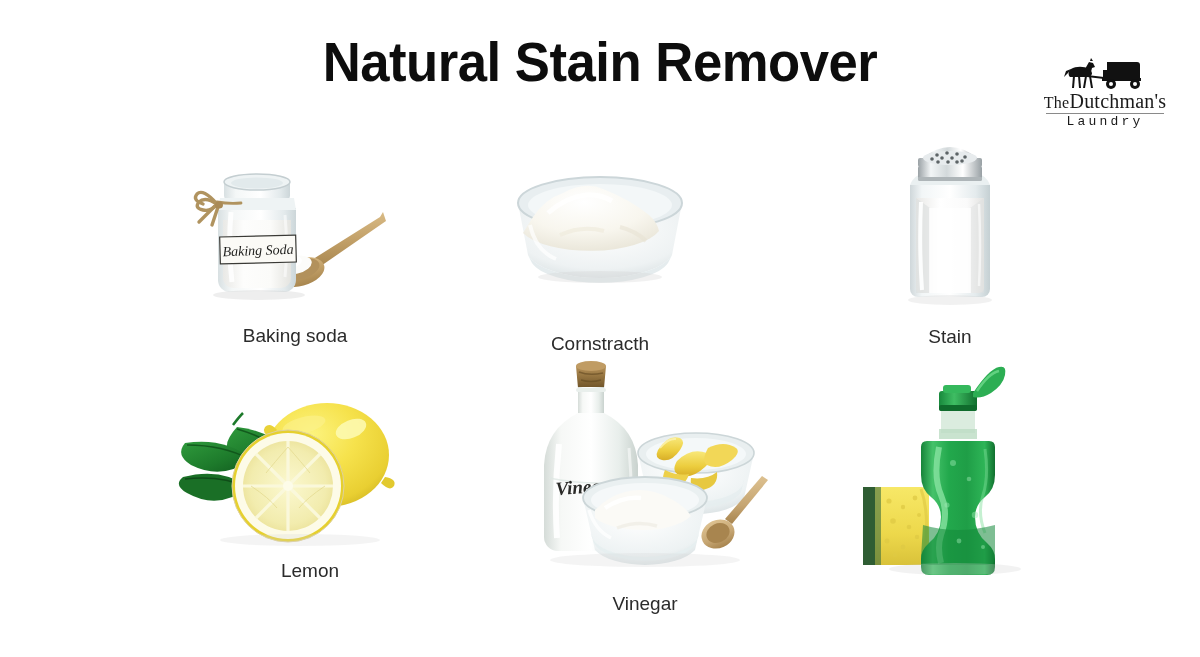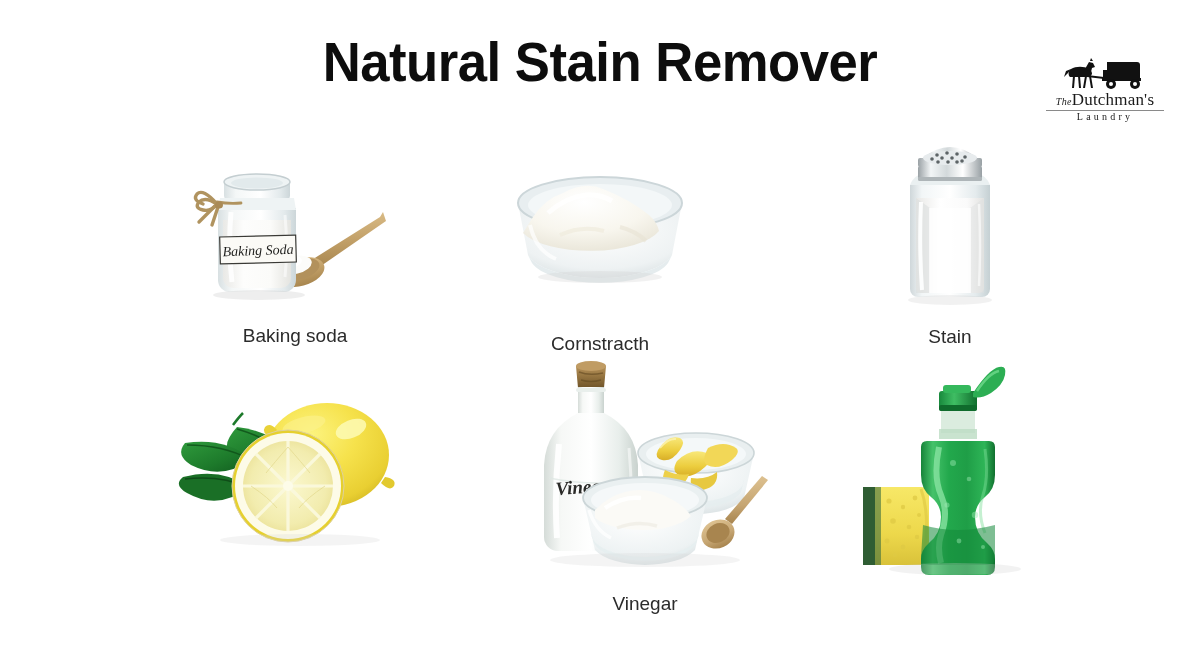--- a/index.html
+++ b/index.html
@@ -51,37 +51,36 @@
     font-family: "Liberation Serif", serif;
     color: #1a1a1a;
     line-height: 1;
   }
   .brand-name {
     font-size: 16px;
     white-space: nowrap;
     margin-top: 1px;
   }
   .brand-name .small-caps {
-    font-size: 10px;
+    font-size: 16px;
     letter-spacing: 0.3px;
-    font-style: italic;
   }
   .brand-name .big-caps {
-    font-size: 17px;
+    font-size: 20px;
     letter-spacing: 0.2px;
   }
   .brand-rule {
     width: 118px;
     height: 1px;
     background: #8a8a8a;
     margin: 2px auto 1px auto;
   }
   .brand-sub {
-    font-family: Liberation Serif, serif;
-    font-size: 10px;
+    font-family: Liberation Mono, monospace;
+    font-size: 13px;
     letter-spacing: 3.2px;
     color: #1a1a1a;
     white-space: nowrap;
   }
 
   
   .item {
     position: absolute;
   }
   .item-art {
@@ -388,20 +387,21 @@
             <path d="M113 62 q-14 16 -22 26"></path>
           <path d="M150 101 q-18 12 -26 22"></path>
             <path d="M76 101 q18 12 26 22"></path>
         </g>
         <circle cx="113" cy="101" r="5" fill="#fdfce9"></circle>
         <circle cx="113" cy="101" r="56" fill="none" stroke="#ded1a0" stroke-width="1"></circle>
       </g>
 
       <ellipse cx="125" cy="155" rx="80" ry="6" fill="#d4d4d4" opacity="0.25"></ellipse>
     </svg>
+    <div class="item-label">Lemon</div>
   </div>
 
   <div class="item" id="item-vinegar">
     <svg class="item-art" width="250" height="235" viewBox="0 0 250 235">
       <defs>
         <linearGradient id="vinGlass" x1="0" y1="0" x2="1" y2="0">
           <stop offset="0%" stop-color="#d5dcd8"></stop>
           <stop offset="18%" stop-color="#f6f8f6"></stop>
           <stop offset="50%" stop-color="#ffffff"></stop>
           <stop offset="80%" stop-color="#e8eeeb"></stop>

